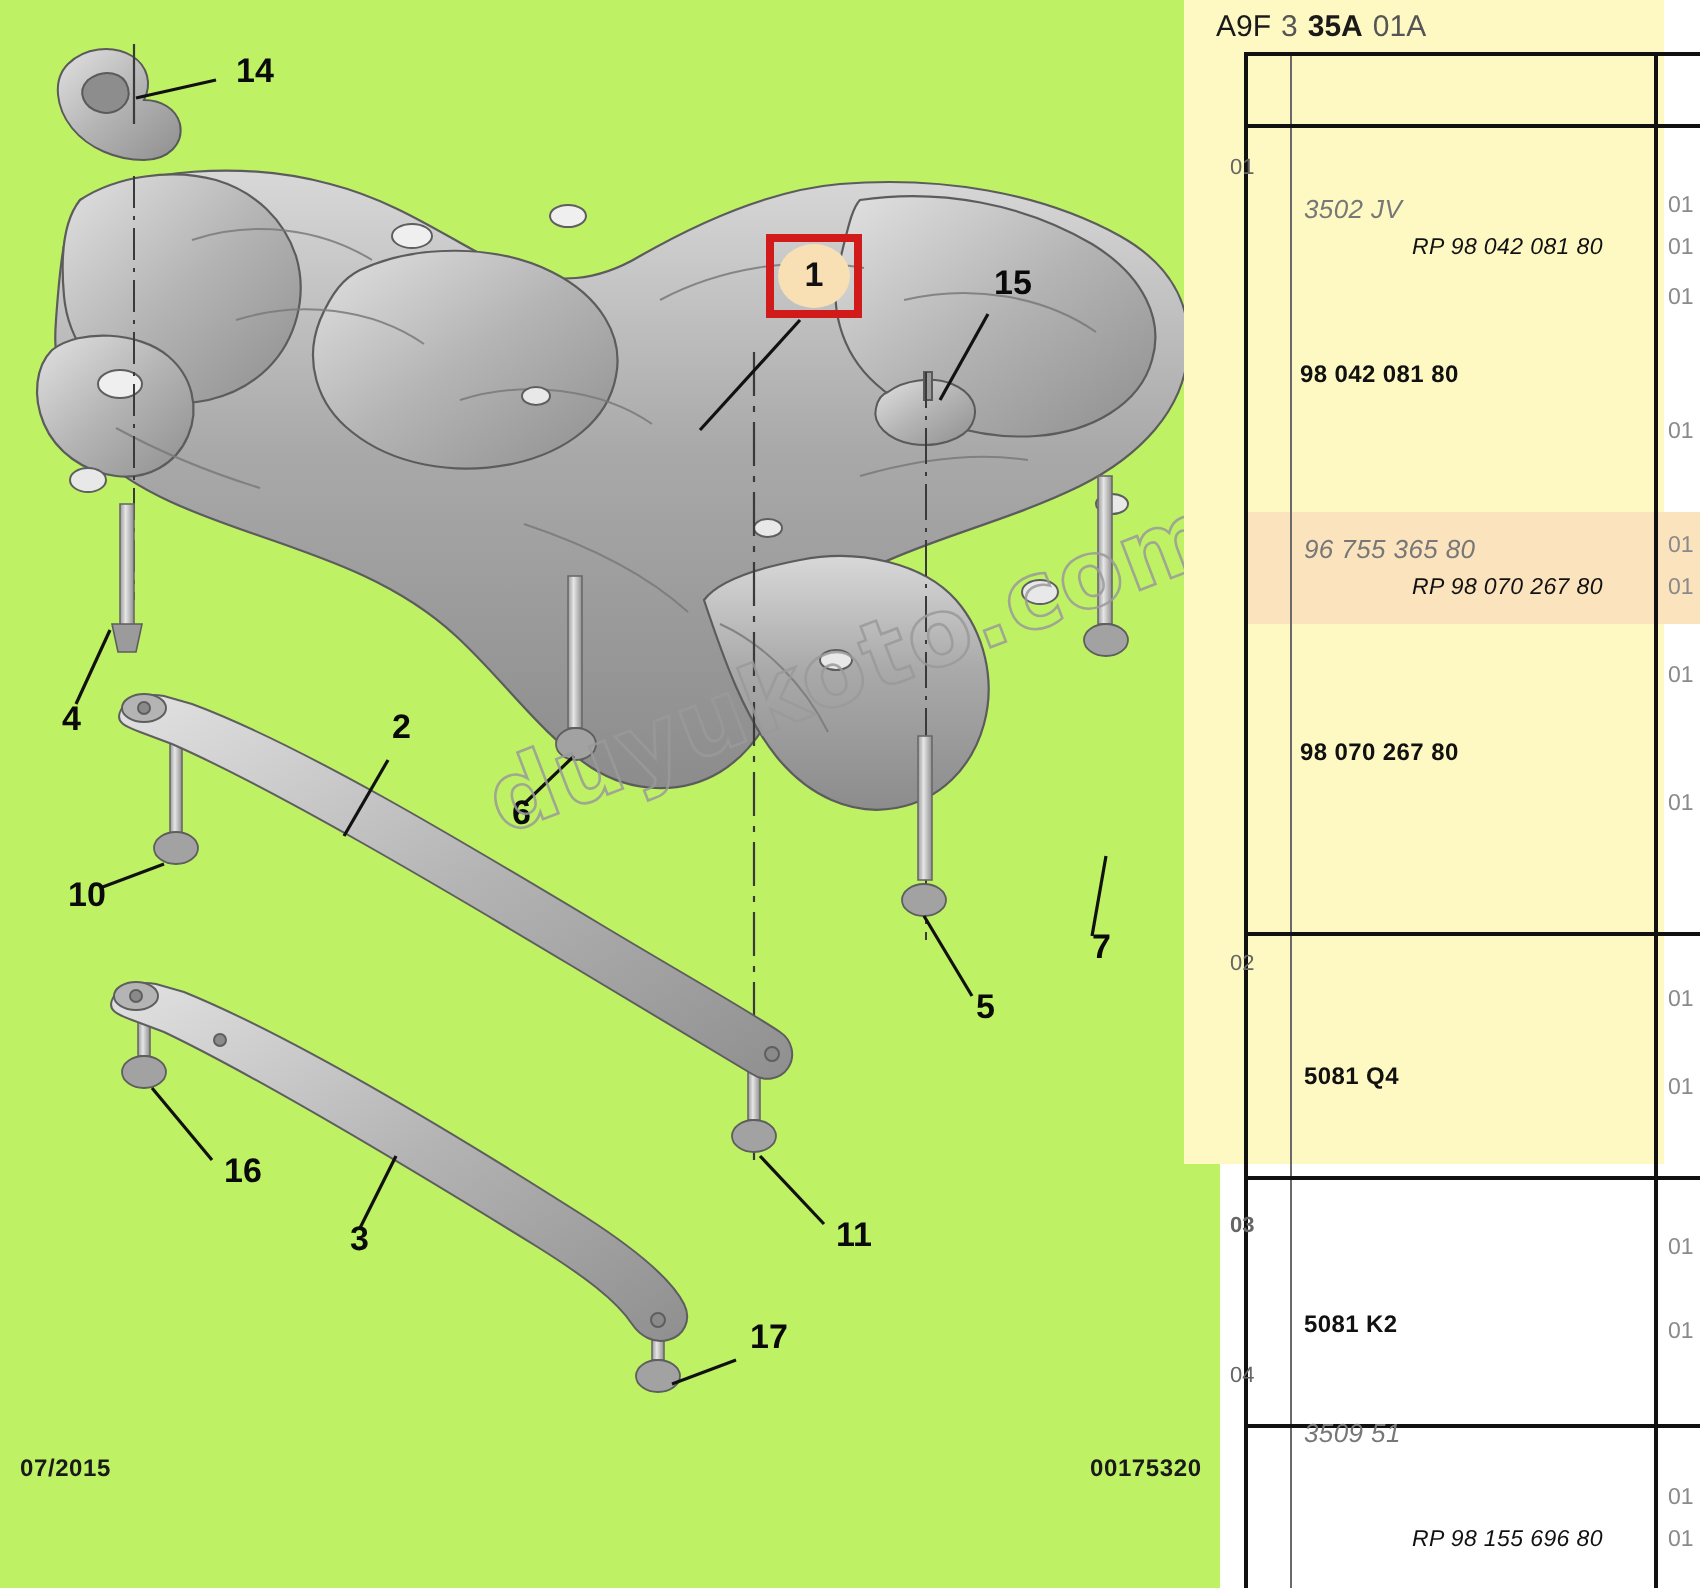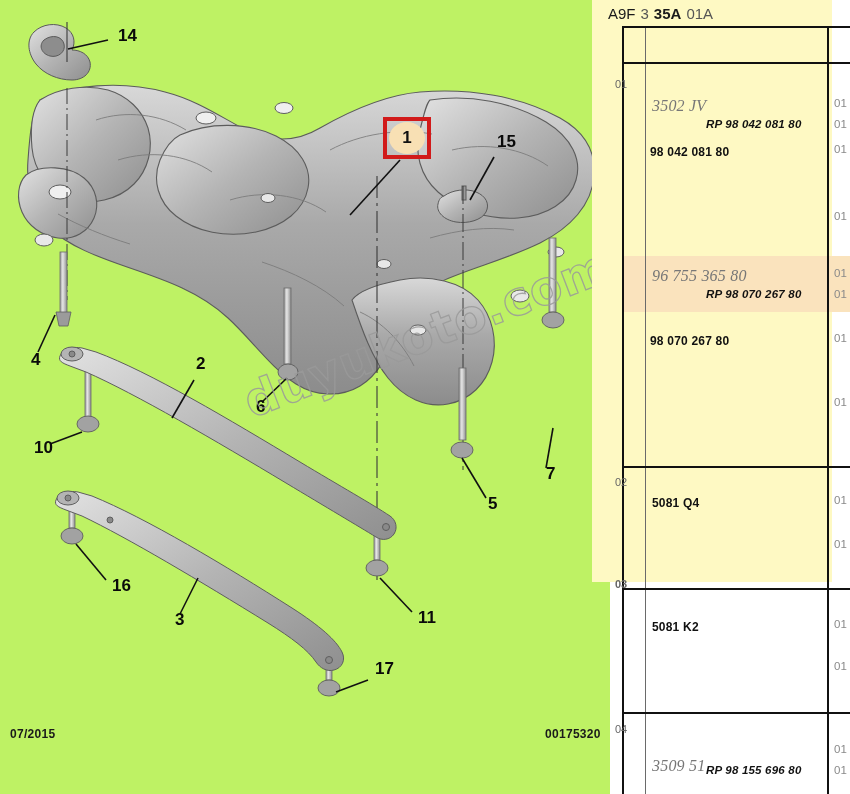--- a/index.html
+++ b/index.html
@@ -54,23 +54,23 @@
   #tbl-head .sp{display:inline-block;width:5px;}
 
   .vline{position:absolute;background:#111;width:1.6px;}
   .vline.thin{background:#6a6a6a;width:1px;}
   .hline{position:absolute;background:#111;height:1.6px;}
 
   .hl-band{position:absolute;background:#fae3bd;}
 
   .cell{position:absolute;font-family:"Liberation Sans",sans-serif;white-space:nowrap;}
   .grp{font-size:11px;color:#666;left:615px;}
-  .ref{font-size:16px;font-style:italic;color:#777;letter-spacing:.2px;font-family:Liberation Serif, serif;}
-  .rp{font-size:11.5px;font-style:italic;font-weight:bold;color:#111;letter-spacing:.2px;}
-  .pn{font-size:12px;font-weight:bold;color:#111;letter-spacing:.2px;}
+  .ref{font-size:13px;font-style:italic;color:#777;letter-spacing:.2px;}
+  .rp{font-size:11.5px;font-style:italic;font-weight:normal;color:#111;letter-spacing:.2px;}
+  .pn{font-size:12px;font-weight:bold;color:#111;letter-spacing:.2px;margin-top:35px;}
   .qty{font-size:11.5px;color:#8a8a8a;}
 </style>
 </head>
 <body>
 
 <div id="page">
 
   <div id="illus">
 
     <svg width="610" height="794" viewBox="0 0 610 794">
@@ -308,24 +308,24 @@
       <div class="cell qty" style="left: 834px; top: 267px;">01</div>
       <div class="cell rp" style="left: 706px; top: 288px; text-align: right;">RP 98 070 267 80</div>
       <div class="cell qty" style="left: 834px; top: 288px;">01</div>
       <div class="cell pn" style="left: 650px; top: 334px;">98 070 267 80</div>
       <div class="cell qty" style="left: 834px; top: 332px;">01</div>
       <div class="cell qty" style="left: 834px; top: 396px;">01</div>
       <div class="cell grp" style="top: 476px;">02</div>
       <div class="cell pn" style="left: 652px; top: 496px;">5081 Q4</div>
       <div class="cell qty" style="left: 834px; top: 494px;">01</div>
       <div class="cell qty" style="left: 834px; top: 538px;">01</div>
-      <div class="cell grp" style="top: 578px; font-weight: bold;">03</div>
+      <div class="cell grp" style="top: 607px; font-weight: bold;">03</div>
       <div class="cell pn" style="left: 652px; top: 620px;">5081 K2</div>
       <div class="cell qty" style="left: 834px; top: 618px;">01</div>
       <div class="cell qty" style="left: 834px; top: 660px;">01</div>
-      <div class="cell grp" style="top: 723px;">04</div>
-      <div class="cell ref" style="left: 652px; top: 757px;">3509 51</div>
+      <div class="cell grp" style="top: 682px;">04</div>
+      <div class="cell ref" style="left: 652px; top: 709px;">3509 51</div>
       <div class="cell qty" style="left: 834px; top: 743px;">01</div>
       <div class="cell rp" style="left: 706px; top: 764px;">RP 98 155 696 80</div>
       <div class="cell qty" style="left: 834px; top: 764px;">01</div>
     </div>
 
 </div>
 
 </body></html>

